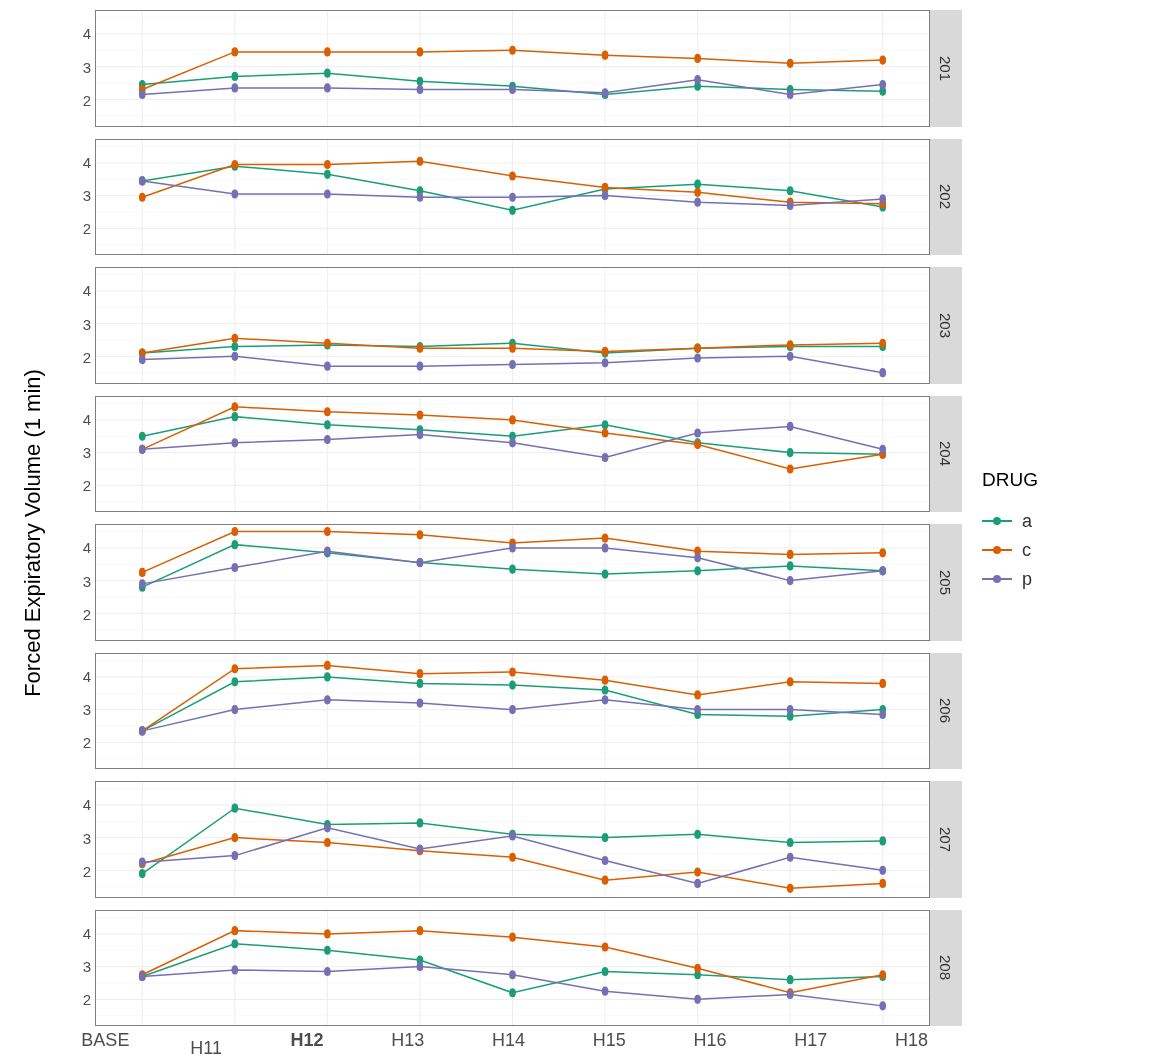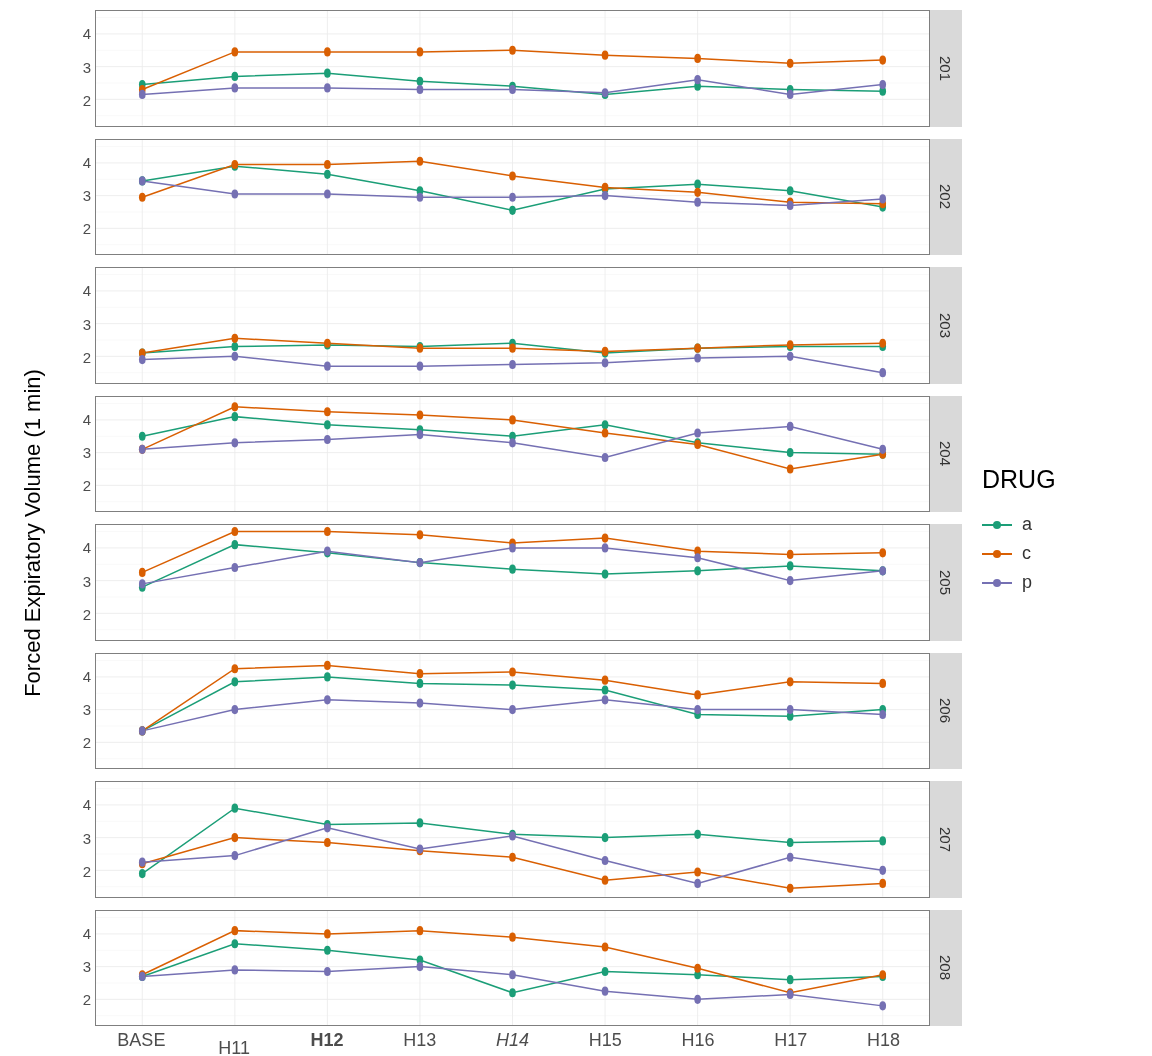--- a/index.html
+++ b/index.html
@@ -90,20 +90,21 @@
   }
   .strip span {
     transform: rotate(90deg);
     font-size: 15px;
     color: #333;
     white-space: nowrap;
   }
   .x-axis-row {
     display: flex;
     margin-top: 2px;
+    flex-direction: column;
   }
   .x-axis-spacer {
     width: 40px;
   }
   .x-ticks {
     flex: 1 1 auto;
     position: relative;
     height: 28px;
   }
   .x-tick {
@@ -124,21 +125,21 @@
     padding: 22px 0 28px 0;
   }
   .legend-col {
     width: 160px;
     display: flex;
     flex-direction: column;
     justify-content: center;
     padding-left: 20px;
   }
   .legend-title {
-    font-size: 25px;
+    font-size: 19px;
     color: #000;
     margin-bottom: 12px;
   }
   .legend-item {
     display: flex;
     align-items: center;
     margin: 8px 0;
   }
   .legend-key {
     width: 30px;
@@ -669,21 +670,21 @@
           </div>
         </div>
 
       <div class="x-axis-row">
         <div class="x-axis-spacer"></div>
         <div class="x-ticks" id="x-ticks">
             <div class="x-tick" style="left: 5.55556%;">BASE</div>
             <div class="x-tick" style="left: 16.6667%; margin-top: 8px;">H11</div>
             <div class="x-tick" style="left: 27.7778%; font-weight: bold;">H12</div>
             <div class="x-tick" style="left: 38.8889%;">H13</div>
-            <div class="x-tick" style="left: 50%; font-style: italic;">H14</div>
+            <div class="x-tick" style="left: 50%;">H14</div>
             <div class="x-tick" style="left: 61.1111%;">H15</div>
             <div class="x-tick" style="left: 72.2222%;">H16</div>
             <div class="x-tick" style="left: 83.3333%;">H17</div>
             <div class="x-tick" style="left: 94.4444%;">H18</div>
           </div>
         <div class="x-strip-spacer"></div>
       </div>
 
     </div>
 

